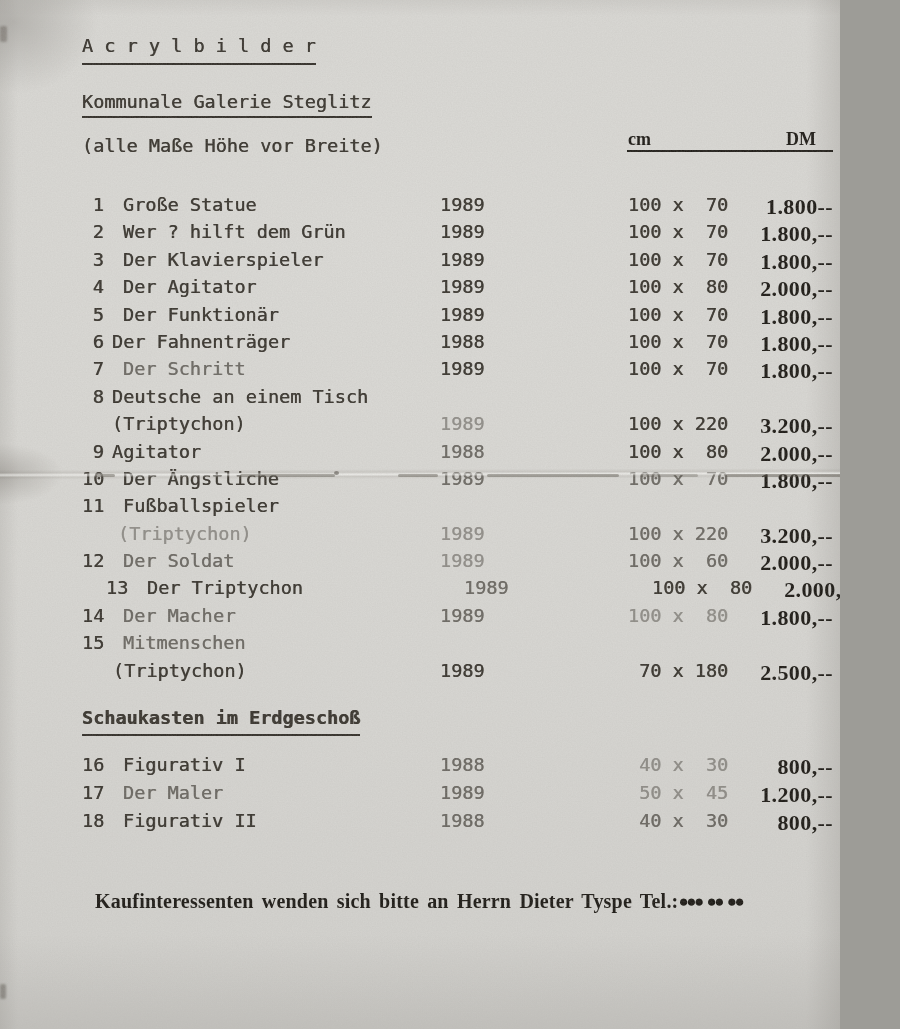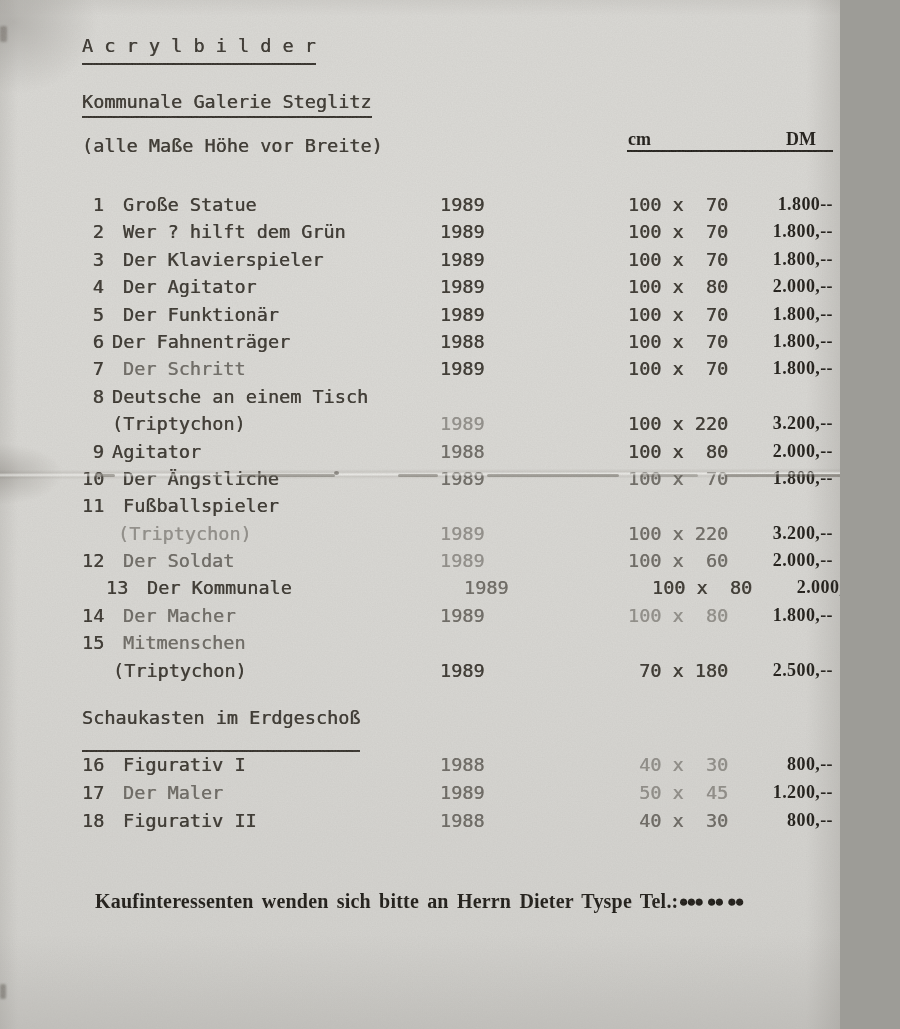--- a/index.html
+++ b/index.html
@@ -37,32 +37,32 @@
       text-shadow:.35px 0 0 rgba(52,48,41,.75), -.25px .2px 0 rgba(52,48,41,.4);}
   .print{font-family:"Liberation Serif",serif;font-weight:700;color:#16130e;}
   .f1{opacity:.68;} .f2{opacity:.45;}
   
   #doc-title{position:absolute;left:82px;top:35px;padding-bottom:7px;border-bottom:2.2px solid #2e2a24;z-index:2;}
   #doc-subtitle{position:absolute;left:82px;top:91px;padding-bottom:4px;border-bottom:2.2px solid #2e2a24;z-index:2;}
   #doc-note{position:absolute;left:82px;top:135px;z-index:2;}
   #cmdm{position:absolute;left:627px;top:129px;width:206px;height:21px;border-bottom:2.6px solid #1c1914;z-index:2;}
   #cmdm .cm-h{position:absolute;left:1px;top:0;font-size:18px;}
   #cmdm .dm-h{position:absolute;left:159px;top:0;font-size:18px;}
-  #sec2-heading{position:absolute;left:82px;top:707px;padding-bottom:22px;border-bottom:2.2px solid #2e2a24;z-index:2;}
+  #sec2-heading{position:absolute;left:82px;top:707px;padding-bottom:6px;border-bottom:2.2px solid #2e2a24;z-index:2;font-weight:bold;}
   
   #sec1{position:absolute;left:0;top:194px;width:100%;z-index:2;}
   #sec2{position:absolute;left:0;top:754px;width:100%;z-index:2;}
   .line{position:relative;}
   .line span{position:absolute;top:0;}
   .line .num{left:82px;width:22px;text-align:right;}
   .line .title{left:123px;white-space:pre;}
   .line .year{left:440px;}
   .line .cm{left:628px;white-space:pre;}
   .line .dm{left:690px;width:143px;text-align:right;font-family:"Liberation Serif",serif;
-            font-weight:700;font-size:18px;color:#16130e;letter-spacing:.4px;}
+            font-weight:700;font-size:22px;color:#16130e;letter-spacing:.4px;}
   .sup{position:relative;top:-7px;letter-spacing:.5px;}
   
   #footer{position:absolute;left:95px;top:890px;font-size:20px;word-spacing:3px;letter-spacing:.2px;z-index:2;}
   .blobs{letter-spacing:-2.5px;font-size:17px;position:relative;top:-1px;}
 </style>
 </head>
 <body>
 
 <div class="page">
 
@@ -169,21 +169,21 @@
       </div>
       <div class="line" style="height: 27.4px;">
         <span class="num tw">12</span>
         <span class="title tw f1">Der Soldat</span>
         <span class="year tw f2">1989</span>
         <span class="cm tw f1">100 x  60</span>
         <span class="dm">2.000,--</span>
       </div>
       <div class="line" style="height: 27.4px; margin-left: 24px;">
         <span class="num tw">13</span>
-        <span class="title tw">Der Kommunale</span>
+        <span class="title tw">Der Triptychon</span>
         <span class="year tw f1">1989</span>
         <span class="cm tw">100 x  80</span>
         <span class="dm">2.000,--</span>
       </div>
       <div class="line" style="height: 27.4px;">
         <span class="num tw">14</span>
         <span class="title tw f1">Der Ma<span class="sup">cher</span></span>
         <span class="year tw f1">1989</span>
         <span class="cm tw f2">100 x  80</span>
         <span class="dm">1.800,--</span>

